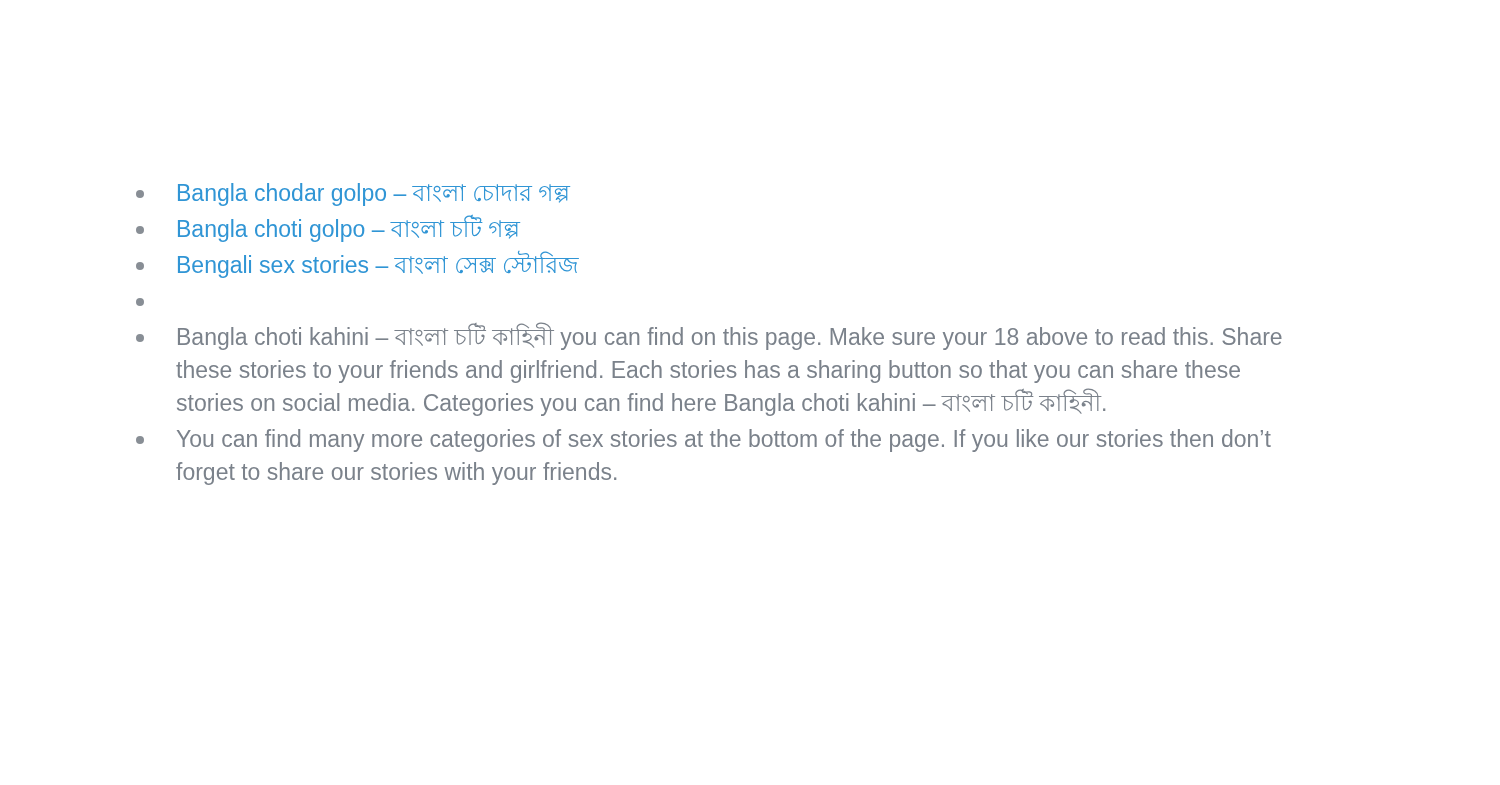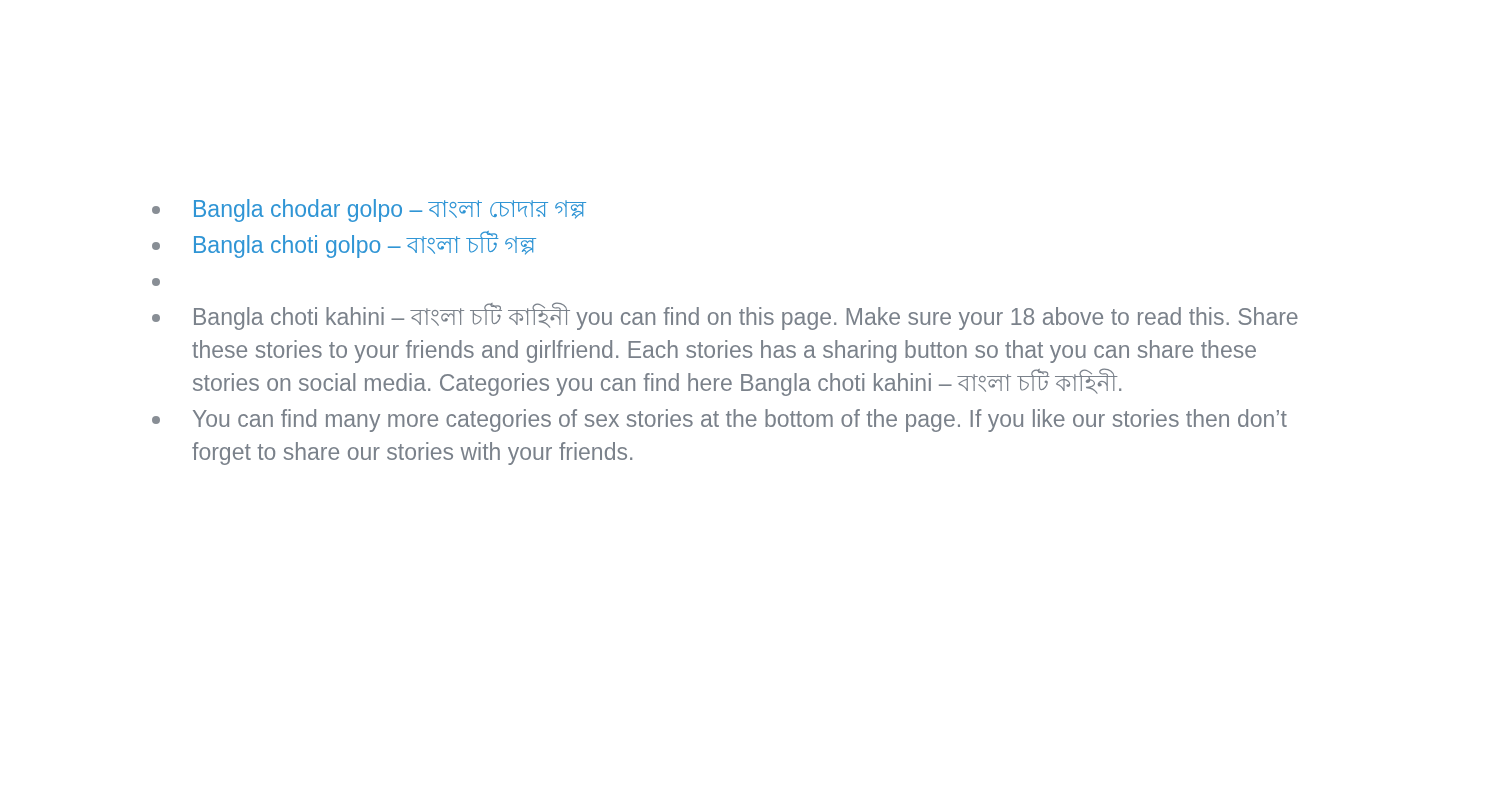--- a/index.html
+++ b/index.html
@@ -11,21 +11,21 @@
     height: 785px;
     overflow: hidden;
     background: var(--bg, #ffffff);
     font-family: "Liberation Sans", "DejaVu Sans", sans-serif;
   }
   .content {
     padding-top: 177px;
     padding-left: 133px;
   }
   ul.story-list {
-    margin: 16px;
+    margin: 0;
     padding: 0 0 0 43px;
     width: 1137px;
     list-style: none;
   }
   ul.story-list > li {
     position: relative;
     font-size: 23px;
     line-height: 33px;
     margin-bottom: 3px;
     color: var(--text, #7b828b);
@@ -54,20 +54,23 @@
 
 <div class="content">
   <ul class="story-list">
 
     <li>
       <a class="story-link">Bangla chodar golpo – বাংলা চোদার গল্প</a>
     </li>
     <li>
       <a class="story-link">Bangla choti golpo – বাংলা চটি গল্প</a>
     </li>
+    <li>
+      <a class="story-link">Bengali sex stories – বাংলা সেক্স স্টোরিজ</a>
+    </li>
 
     <li class="empty-item"></li>
 
     <li>Bangla choti kahini – বাংলা চটি কাহিনী you can find on this page. Make sure your 18 above to read this. Share these stories to your friends and girlfriend. Each stories has a sharing button so that you can share these stories on social media. Categories you can find here Bangla choti kahini – বাংলা চটি কাহিনী.</li>
 
     <li>You can find many more categories of sex stories at the bottom of the page. If you like our stories then don’t forget to share our stories with your friends.</li>
 
   </ul>
 </div>
 

